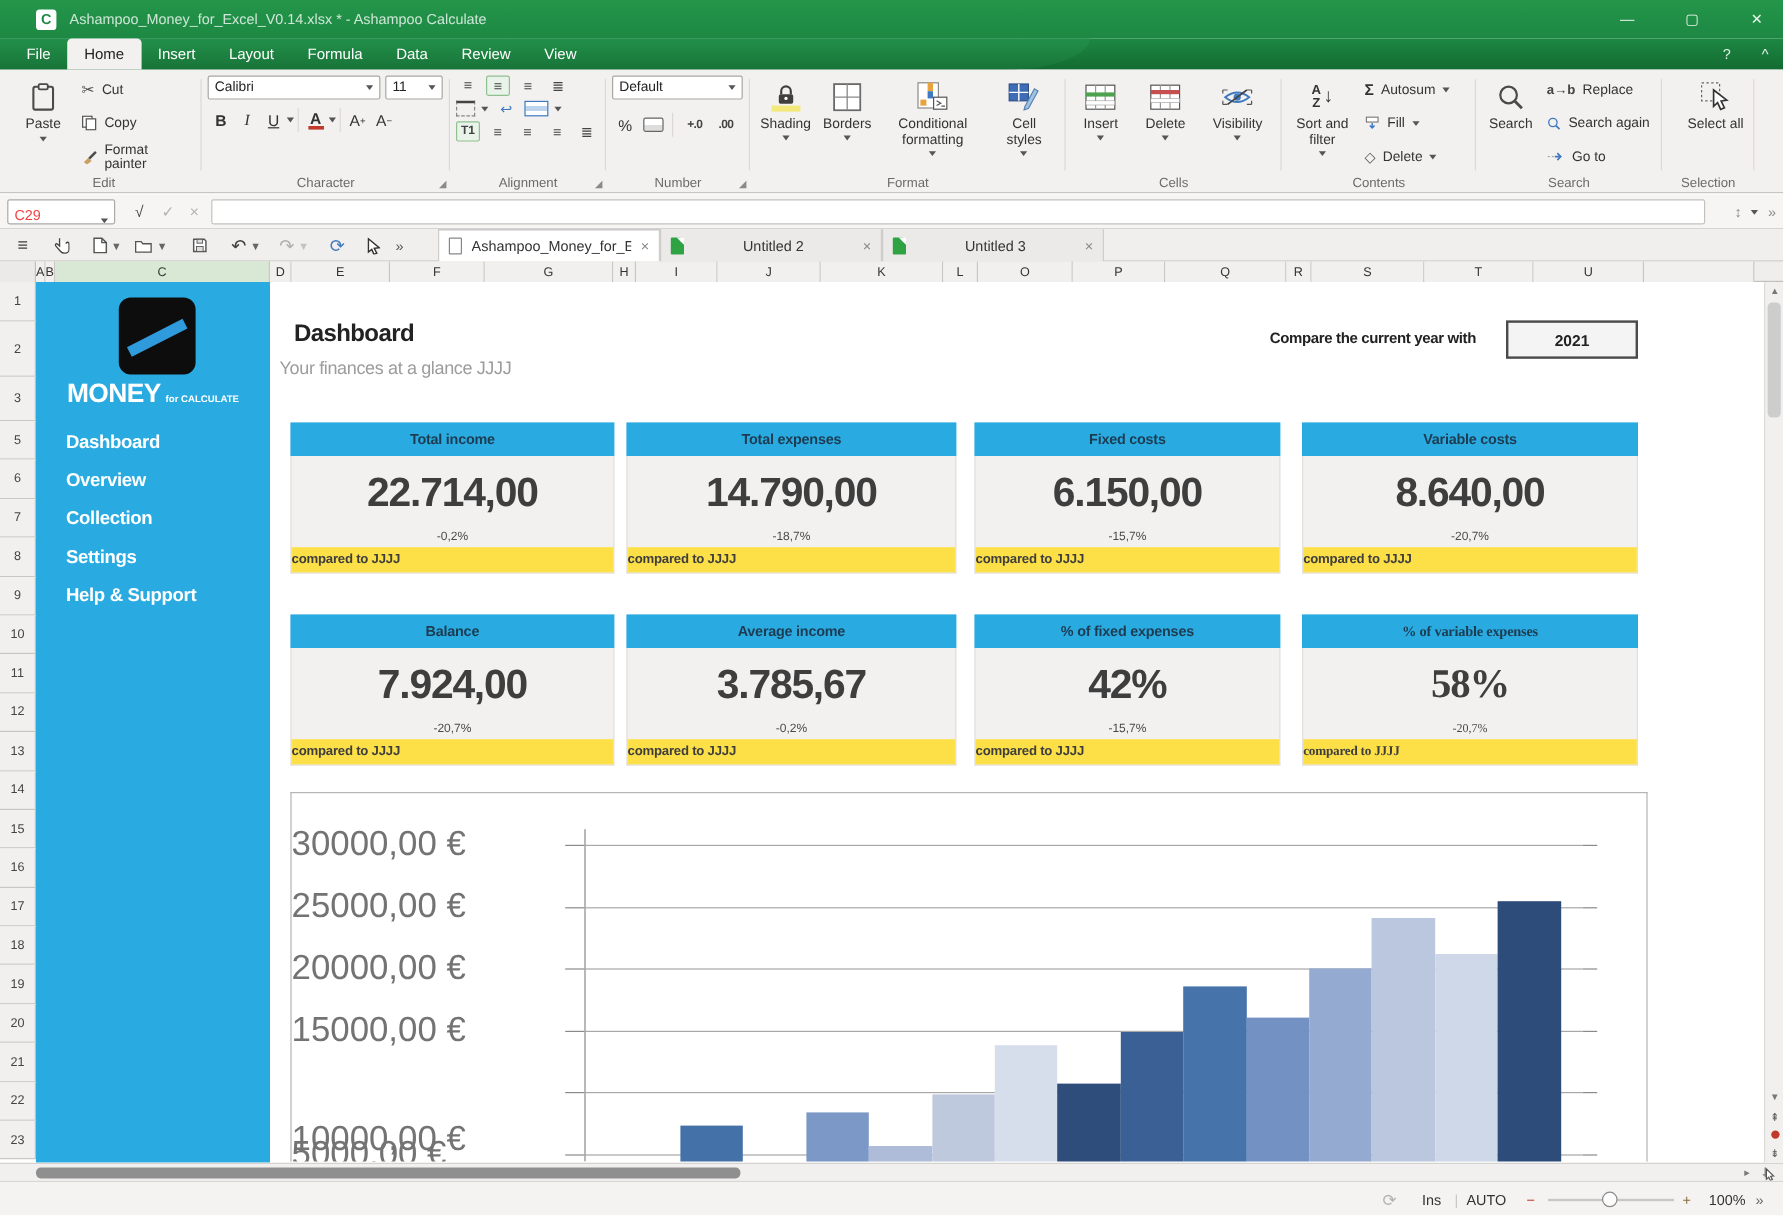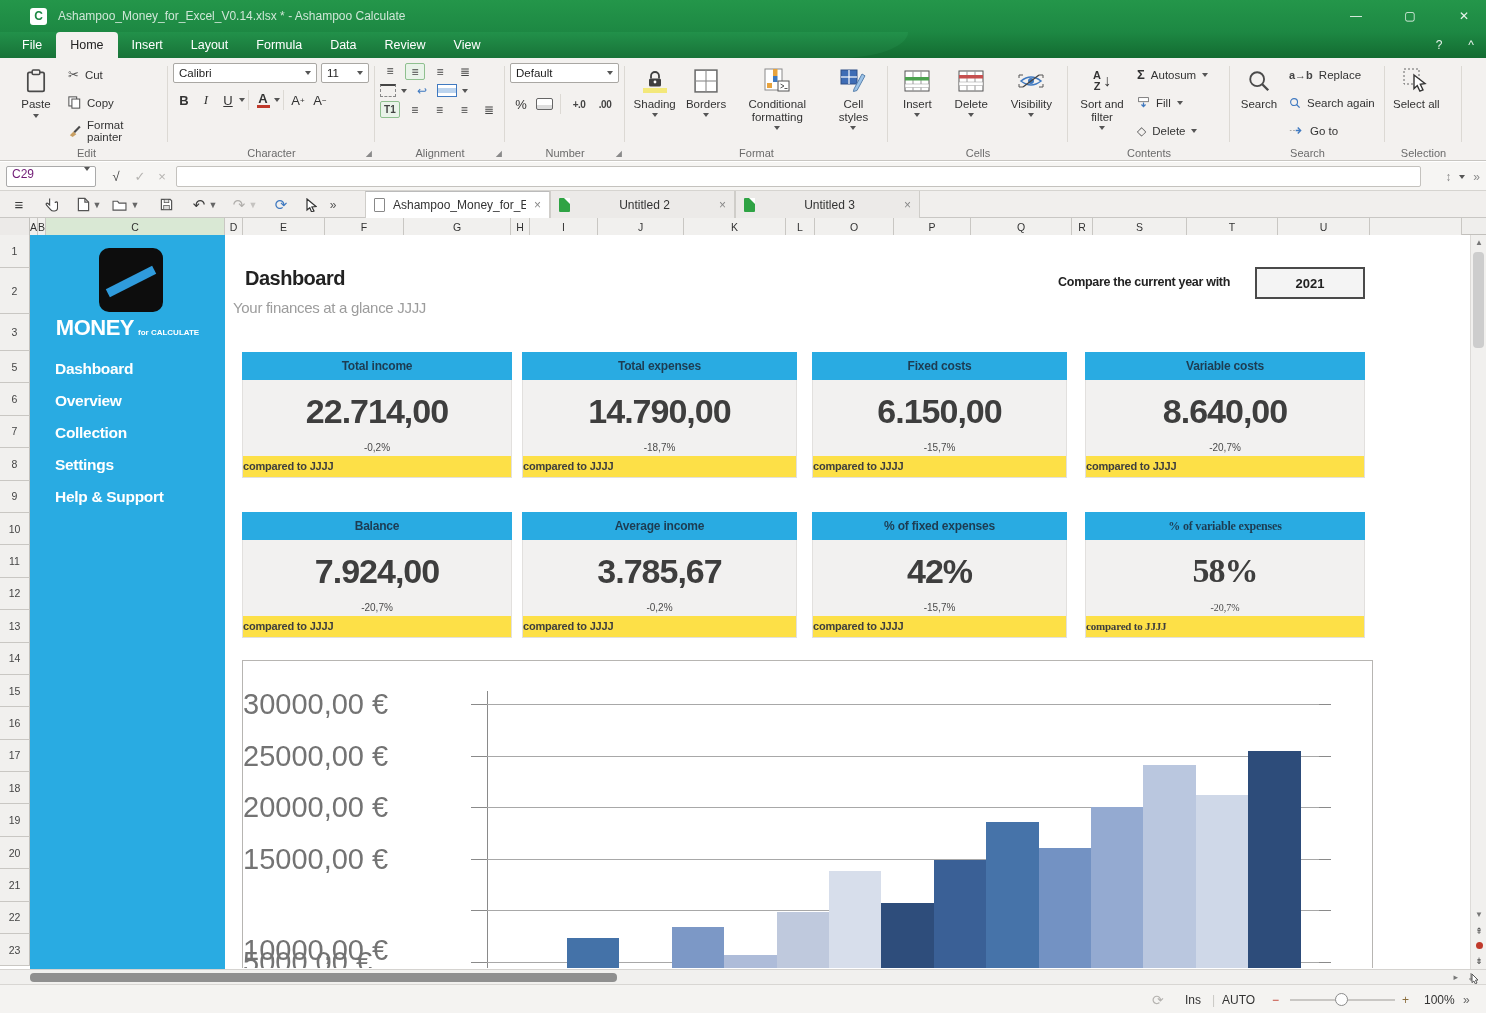--- a/index.html
+++ b/index.html
@@ -40,21 +40,21 @@
   .vsep{width:1px;background:#dcd9d4;height:20px;margin:0 3px;align-self:center}
   .albox{width:20px;height:17px;display:flex;justify-content:center;font-size:12px;color:#444;border:1px solid transparent;border-radius:2px}
   .albox.on{border-color:#8fc08f;background:#e9f3e9}
   .yellowbar{width:24px;height:5px;background:#f3e87a;margin-top:1px}
   .redbar{width:13px;height:3px;background:#c0392b}
   .txt-ic{font-size:11px;font-weight:bold;color:#444}
   .mini{font-size:10px;font-weight:bold;color:#444;letter-spacing:-0.5px}
 
   
   .formulabar{position:absolute;left:0;top:162px;width:100%;height:29px;background:#f6f5f3;border-bottom:1px solid #d6d4d0;display:flex;align-items:center}
-  .namebox{position:absolute;left:6px;top:4px;width:90px;height:21px;background:#fff;border:1px solid #aaa;border-radius:2px;font-size:12px;color:#701a75;display:flex;align-items:flex-start;padding:0 5px;justify-content:space-between}
+  .namebox{position:absolute;left:6px;top:4px;width:90px;height:21px;background:#fff;border:1px solid #aaa;border-radius:2px;font-size:12px;color:#ef4444;display:flex;align-items:flex-end;padding:0 5px;justify-content:space-between}
   .fxbtn{position:absolute;top:4px;height:21px;width:20px;display:flex;align-items:center;justify-content:center;font-size:13px;color:#444}
   .dim{color:#b5b3b0}
   .finput{position:absolute;left:176px;top:4px;width:1245px;height:21px;background:#fff;border:1px solid #c4c2be;border-radius:2px;font-size:12px;padding:0 5px;color:#222}
   .fbar-right{position:absolute;right:6px;top:4px;height:21px;display:flex;align-items:center;gap:8px;color:#8a8a8a;font-size:12px}
 
   
   .toolrow{position:absolute;left:0;top:191px;width:100%;height:27px;background:#f1efed;border-bottom:1px solid #c9c7c4}
   .tbi{position:absolute;top:3px;width:22px;height:21px;display:flex;align-items:center;justify-content:center;font-size:15px;color:#3c3c3c}
   .tbi.small{width:10px;font-size:9px;color:#666}
   .tabs{position:absolute;left:365px;top:0;height:27px;display:flex}
@@ -450,21 +450,21 @@
                 </svg>
               </span>
               <span>Go to</span>
             </div>
         </div>
       </div>
       <div class="rlabel">Search</div>
     </div>
 
     <div class="rgroup" style="left:1385px;width:77px">
-      <div class="rcontent" style="justify-content:flex-start">
+      <div class="rcontent" style="justify-content:flex-end">
         <div class="bb">
           <div class="bicon">
             <svg width="26" height="26" viewBox="0 0 26 26">
                 <rect x="1" y="1" width="15" height="15" fill="none" stroke="#666" stroke-dasharray="2 2"></rect>
                 <path d="M11 7 L22 15.5 L17.3 16.2 L20 21.8 L16.9 23.2 L14.3 17.6 L11 20.6Z" fill="#fff" stroke="#333" stroke-width="1.4"></path>
               </svg>
           </div>
           <span>Select all</span>
         </div>
       </div>

